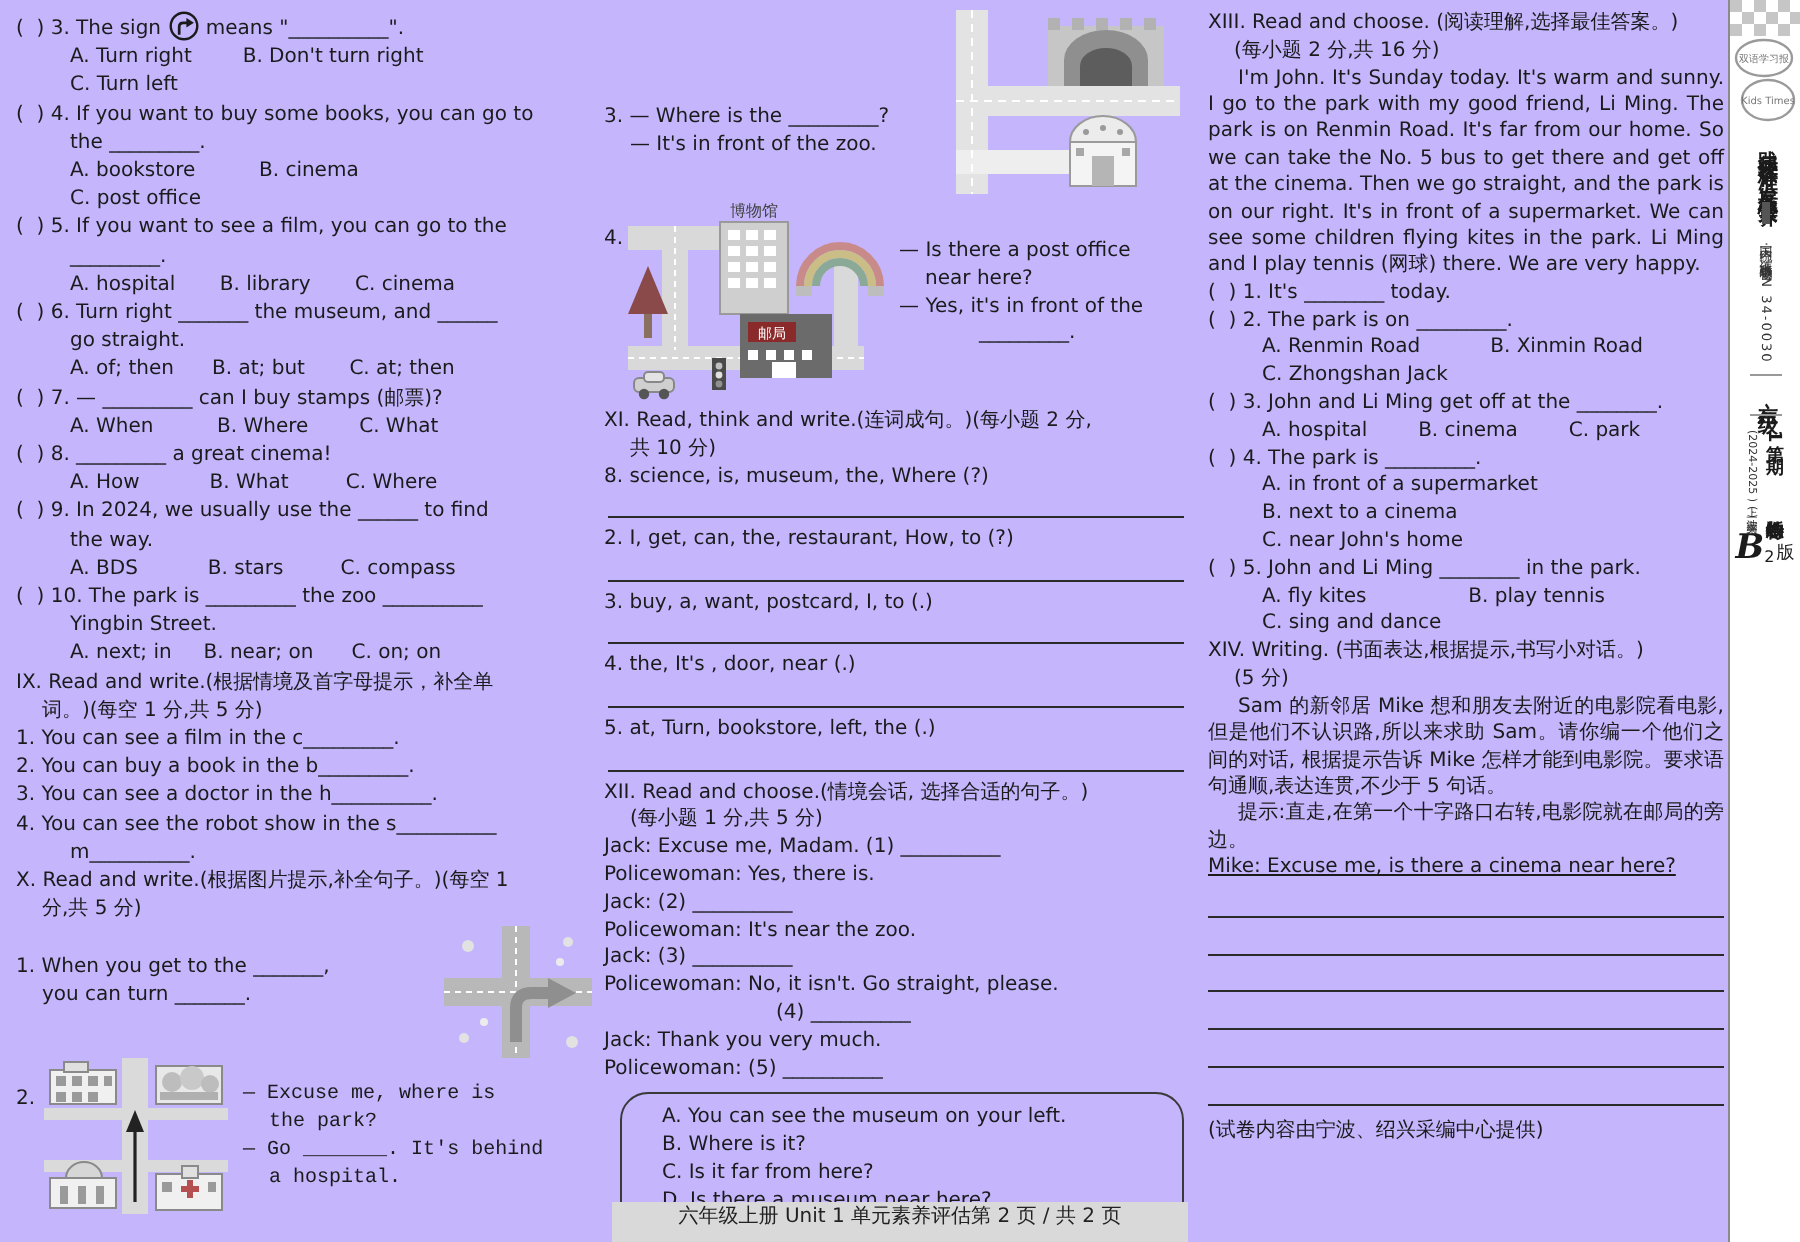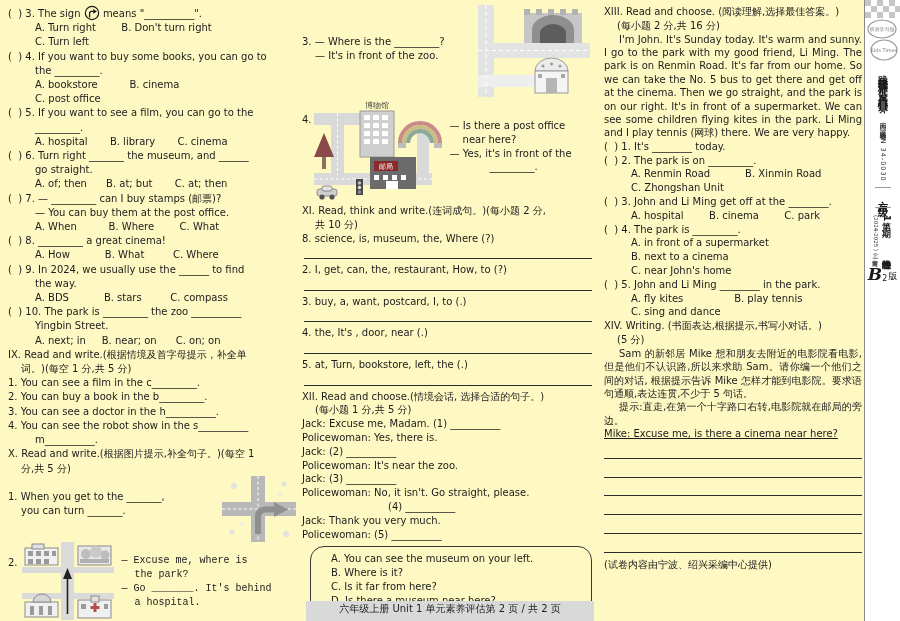--- a/index.html
+++ b/index.html
@@ -1,18 +1,18 @@
 <!DOCTYPE html>
 <html><head>
 <meta charset="utf-8">
 <style>
   * { box-sizing: border-box; }
   html,body { margin:0; padding:0; background:#e8e8e8; }
   body { font-family:"DejaVu Sans", sans-serif; color:#1b1b1b; }
-  .page { position:relative; width:900px; height:621px; background:#fef9c3; overflow:hidden; }
+  .page { position:relative; width:900px; height:621px; background:#c4b5fd; overflow:hidden; }
 
   .col { position:absolute; top:5px; }
   #col1 { left:8px;   width:288px; }
   #col2 { left:302px; width:294px; }
   #col3 { left:604px; width:258px; }
 
   .line { white-space:pre-wrap; font-size:10px; line-height:14.2px; min-height:14.2px; }
   #col2 .line { line-height:13.8px; min-height:13.8px; }
   #col3 .line { line-height:13.8px; min-height:13.8px; }
 
@@ -25,21 +25,21 @@
   .rule { border-bottom:1px solid #2b2b2b; height:11px; margin:0 4px 4px 2px; }
   #col3 .rule { height:12px; margin:0 0 5px 0; }
   .ul { text-decoration:underline; }
 
   .num { font-size:10px; line-height:14.2px; padding-top:14px; }
 
   .xrow { display:flex; align-items:flex-start; }
   .x1text { flex:1; padding-top:14px; }
   .x2text { flex:1; padding-top:12px; padding-left:8px;font-family:Liberation Mono, monospace; }
 
-  .q3row { display:flex; align-items:flex-start; }
+  .q3row { display:flex; align-items:center; }
   .q3text { width:170px; padding-top:30px; }
   .q4row { display:flex; align-items:flex-start; margin-top:2px; }
   .q4text { flex:1; padding-top:20px; padding-left:4px; }
 
   .optbox { border:1.4px solid #3a3a3a; border-radius:14px; padding:5px 8px 5px 20px; margin:5px 4px 0 8px; }
 
   .para { font-size:10px; line-height:13.4px; text-align:justify; text-indent:15px; margin:0; }
   .credit { font-size:10px; margin-top:1px; }
 
   .footer { position:absolute; left:306px; top:601px; width:288px; height:29px;
@@ -84,21 +84,20 @@
         <div class="line i2">the _________.</div>
         <div class="line i2">A. bookstore          B. cinema</div>
         <div class="line i2">C. post office</div>
         <div class="line">(  ) 5. If you want to see a film, you can go to the</div>
         <div class="line i2">_________.</div>
         <div class="line i2">A. hospital       B. library       C. cinema</div>
         <div class="line">(  ) 6. Turn right _______ the museum, and ______</div>
         <div class="line i2">go straight.</div>
         <div class="line i2">A. of; then      B. at; but       C. at; then</div>
         <div class="line">(  ) 7. — _________ can I buy stamps (邮票)?</div>
-        <div class="line i2">— You can buy them at the post office.</div>
         <div class="line i2">A. When          B. Where        C. What</div>
         <div class="line">(  ) 8. _________ a great cinema!</div>
         <div class="line i2">A. How           B. What         C. Where</div>
         <div class="line">(  ) 9. In 2024, we usually use the ______ to find</div>
         <div class="line i2">the way.</div>
         <div class="line i2">A. BDS           B. stars         C. compass</div>
         <div class="line">(  ) 10. The park is _________ the zoo __________</div>
         <div class="line i2">Yingbin Street.</div>
         <div class="line i2">A. next; in     B. near; on      C. on; on</div>
         <div class="line">IX. Read and write.(根据情境及首字母提示，补全单</div>
@@ -302,21 +301,21 @@
   <div class="col" id="col3">
     <div>
         <div class="line">XIII. Read and choose. (阅读理解,选择最佳答案。)</div>
         <div class="line i1">(每小题 2 分,共 16 分)</div>
       </div>
     <p class="para">I'm John. It's Sunday today. It's warm and sunny. I go to the park with my good friend, Li Ming. The park is on Renmin Road. It's far from our home. So we can take the No. 5 bus to get there and get off at the cinema. Then we go straight, and the park is on our right. It's in front of a supermarket. We can see some children flying kites in the park. Li Ming and I play tennis (网球) there. We are very happy.</p>
     <div>
         <div class="line">(  ) 1. It's ________ today.</div>
         <div class="line">(  ) 2. The park is on _________.</div>
         <div class="line i2">A. Renmin Road           B. Xinmin Road</div>
-        <div class="line i2">C. Zhongshan Unit</div>
+        <div class="line i2">C. Zhongshan Jack</div>
         <div class="line">(  ) 3. John and Li Ming get off at the ________.</div>
         <div class="line i2">A. hospital        B. cinema        C. park</div>
         <div class="line">(  ) 4. The park is _________.</div>
         <div class="line i2">A. in front of a supermarket</div>
         <div class="line i2">B. next to a cinema</div>
         <div class="line i2">C. near John's home</div>
         <div class="line">(  ) 5. John and Li Ming ________ in the park.</div>
         <div class="line i2">A. fly kites                B. play tennis</div>
         <div class="line i2">C. sing and dance</div>
         <div class="line">XIV. Writing. (书面表达,根据提示,书写小对话。)</div>

